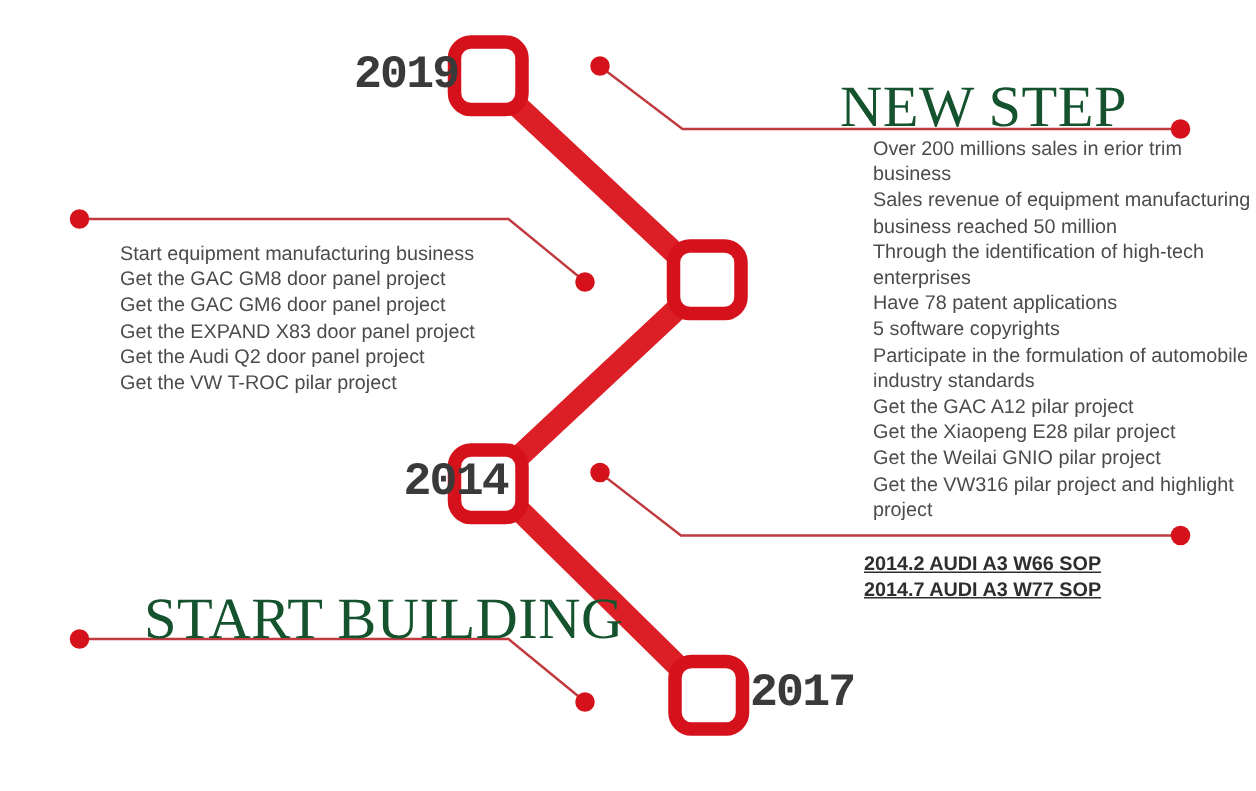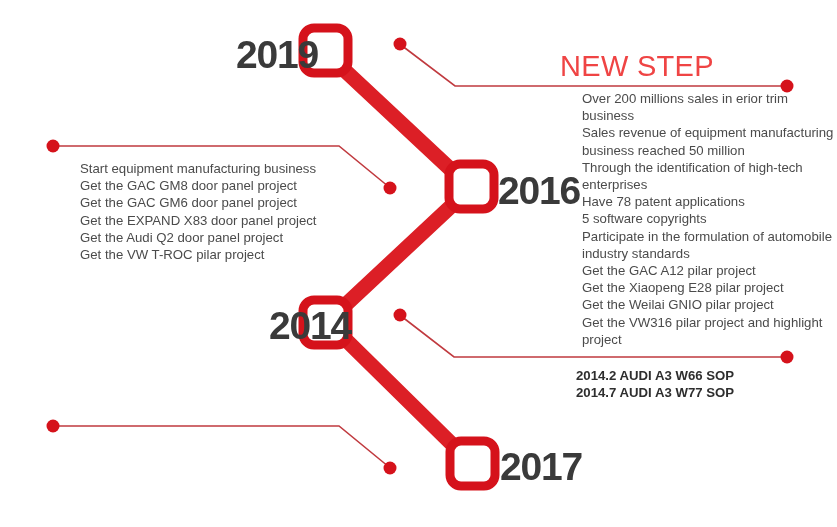--- a/index.html
+++ b/index.html
@@ -21,40 +21,40 @@
   #graphics {
     position: absolute;
     left: 0;
     top: 0;
     width: 837px;
     height: 527px;
   }
   
   .year {
     position: absolute;
-    font-family: Liberation Sans, sans-serif;
+    font-family: Liberation Mono, monospace;
     font-weight: bold;
-    font-size: 39px;
+    font-size: 31px;
     letter-spacing: -1.2px;
     color: #3a3a3a;
     white-space: nowrap;
     line-height: 1;
   }
   #year-2019 { left: 236px; top: 35px; }
   #year-2016 { left: 498px; top: 171px; }
   #year-2014 { left: 245px; top: 306px; margin-left: 24px; }
   #year-2012 { left: 500px; top: 447px; }
 
   
   .heading {
     position: absolute;
-    font-family: Liberation Sans, sans-serif;
+    font-family: Liberation Serif, serif;
     font-weight: normal;
-    font-size: 29px;
-    color: #ef4444;
+    font-size: 39px;
+    color: #14532d;
     white-space: nowrap;
     line-height: 1;
     letter-spacing: 0.3px;
   }
   #heading-expand   { left: 84px;  top: 112px; }
   #heading-newstep  { left: 560px; top: 52px; }
   #heading-start    { left: 96px;  top: 393px; }
   #heading-sop      { left: 620px; top: 323px; }
 
   
@@ -74,20 +74,21 @@
     position: absolute;
     left: 576px;
     top: 367px;
     width: 260px;
     font-family: "Liberation Sans", sans-serif;
     font-size: 13.2px;
     font-weight: bold;
     color: #2e2e2e;
     line-height: 17.2px;
     white-space: pre-line;
+    text-decoration: underline;
   }
 </style>
 </head>
 <body>
 
 <div id="canvas">
 
   <svg id="graphics" viewBox="0 0 837 527" width="837" height="527" xmlns="http://www.w3.org/2000/svg">
 
     <g>
@@ -117,21 +118,20 @@
       <circle cx="400" cy="315" r="6.5" fill="#D5121B"></circle>
       <circle cx="787" cy="357" r="6.5" fill="#D5121B"></circle>
 
       <polyline points="56,426 339,426 389,467" fill="none" stroke="#C03A3F" stroke-width="1.6"></polyline>
       <circle cx="53" cy="426" r="6.5" fill="#D5121B"></circle>
       <circle cx="390" cy="468" r="6.5" fill="#D5121B"></circle>
     </g>
   </svg>
 
   <div class="year" id="year-2019">2019</div>
-  <div class="year" id="year-2016">2016</div>
   <div class="year" id="year-2014">2014</div>
   <div class="year" id="year-2012">2017</div>
 
   <div class="heading" id="heading-newstep">NEW STEP</div>
   <div class="body-block" id="body-newstep">Over 200 millions sales in erior trim
 business
 Sales revenue of equipment manufacturing
 business reached 50 million
 Through the identification of high-tech
 enterprises
@@ -148,14 +148,15 @@
   <div class="body-block" id="body-expand">Start equipment manufacturing business
 Get the GAC GM8 door panel project
 Get the GAC GM6 door panel project
 Get the EXPAND X83 door panel project
 Get the Audi Q2 door panel project
 Get the VW T-ROC pilar project</div>
 
   <div id="body-sop">2014.2  AUDI A3 W66 SOP
 2014.7  AUDI A3 W77 SOP</div>
 
+  <div class="heading" id="heading-start">START BUILDING</div>
 
 </div>
 
 </body></html>

